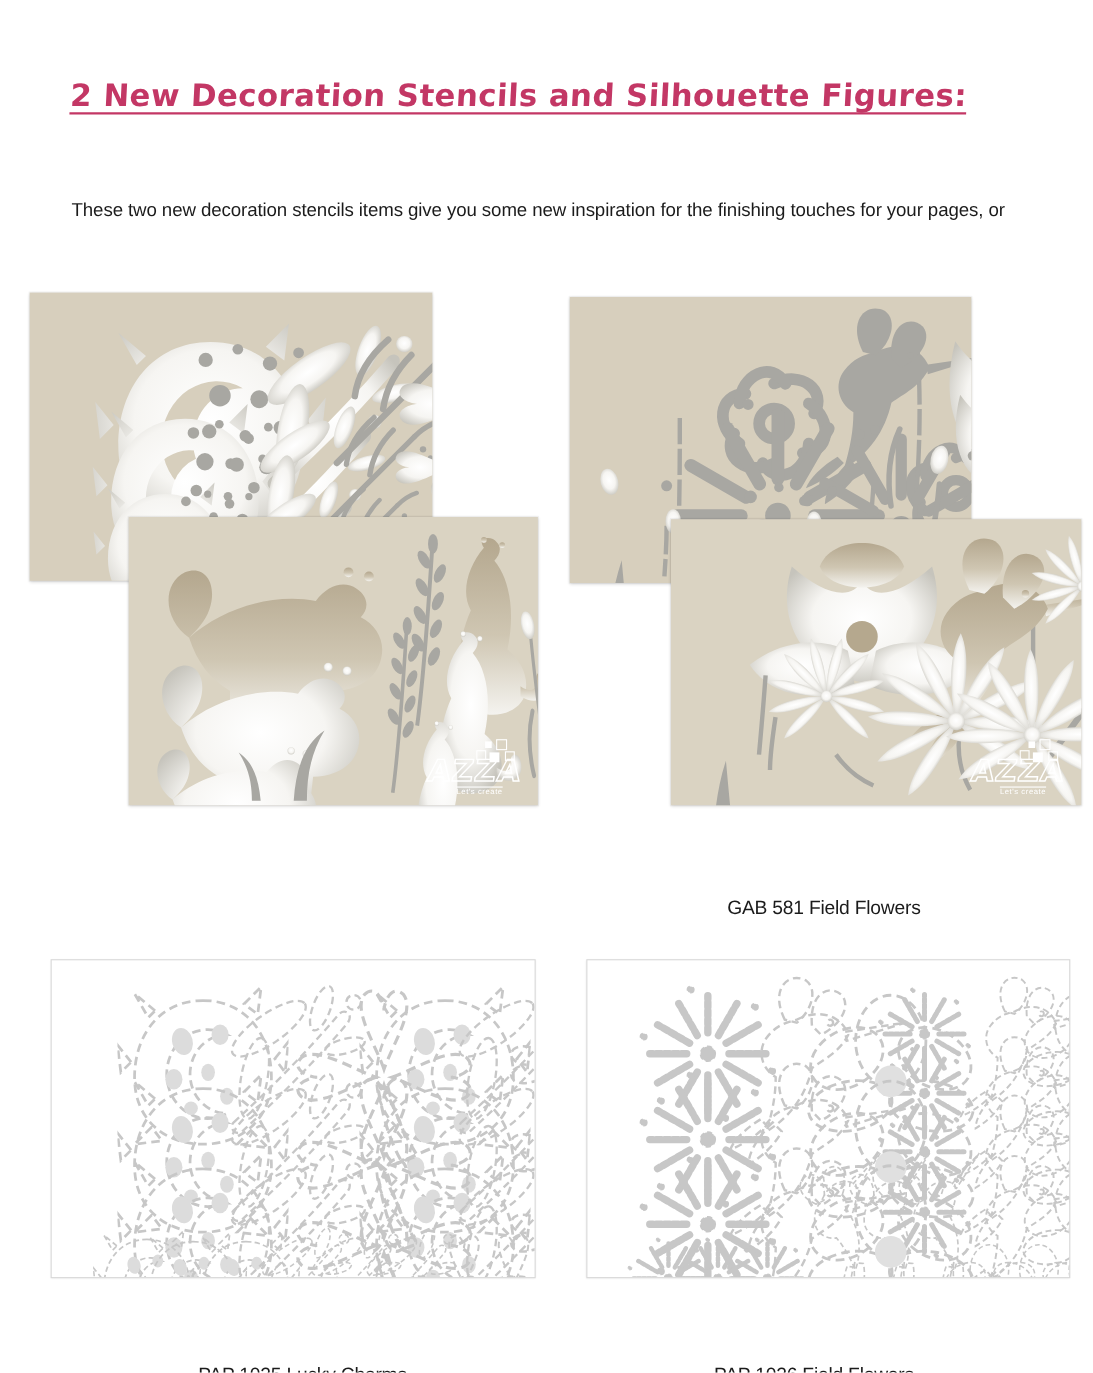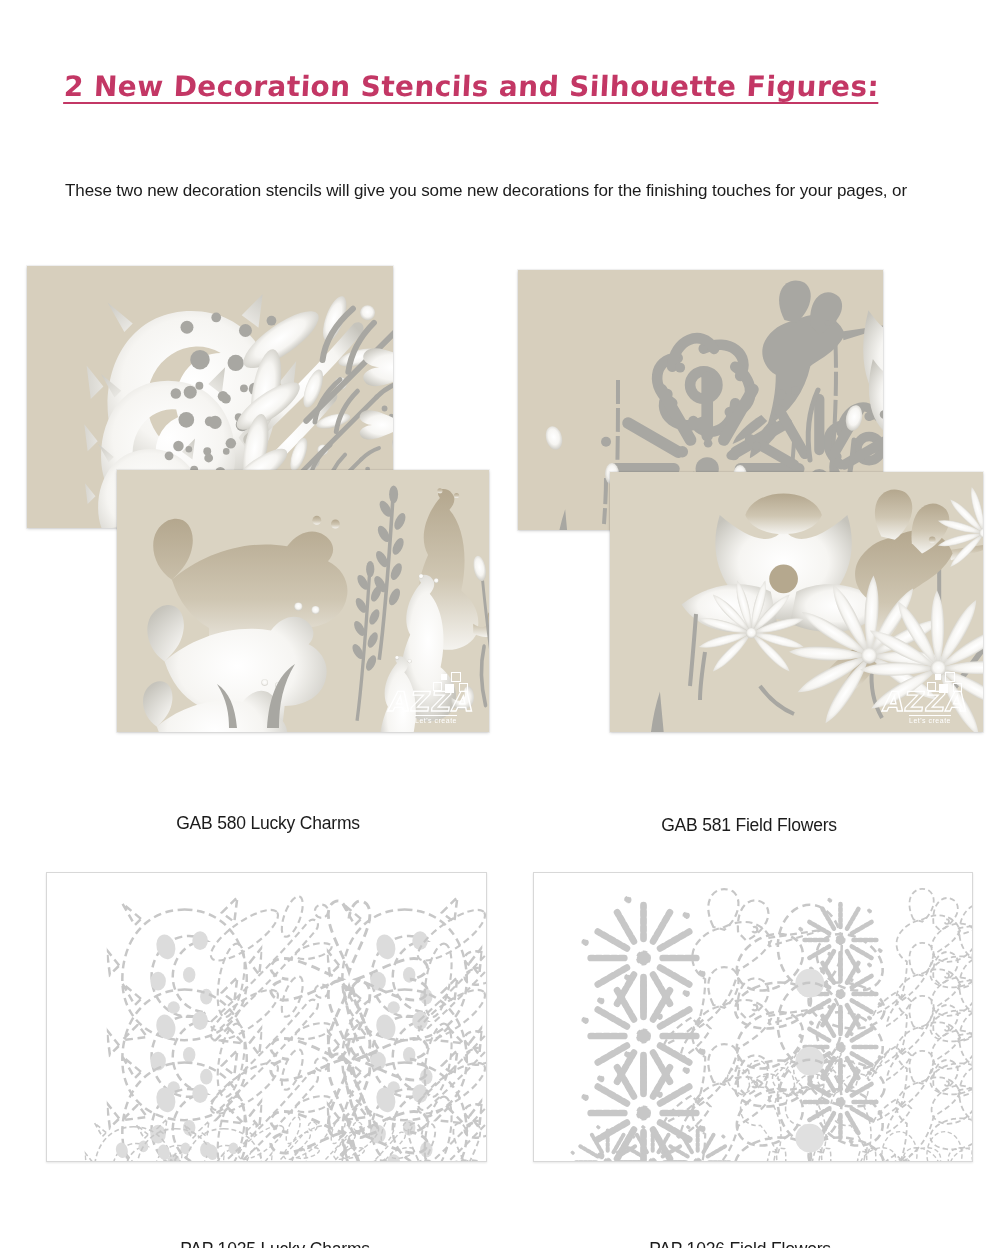--- a/index.html
+++ b/index.html
@@ -295,21 +295,21 @@
     <circle cx="85" cy="58" r="9" fill="#e0e0e0" stroke="none"></circle>
   </symbol>
 </defs>
 </svg>
 
 <div class="page">
 
   <div class="heading">2 New Decoration Stencils and Silhouette Figures:</div>
 
   <div class="intro">
-    <div>These two new decoration stencils will give you some new decorations for the finishing touches for your pages, or</div>
+    <div>These two new decoration stencils items give you some new inspiration for the finishing touches for your pages, or</div>
   </div>
 
   <div class="sheet back" style="left:27px;top:266px;width:366px;height:262px">
     <svg width="366" height="262" viewBox="0 0 366 262">
       <g>
         <use href="#sym-ladybug" transform="translate(18,24) scale(0.80)" fill="url(#gW)"></use>
         <use href="#sym-ladybug" transform="translate(24,98) scale(0.64)" fill="url(#gW)"></use>
         <use href="#sym-ladybug" transform="translate(32,170) scale(0.50)" fill="url(#gW)"></use>
       </g>
       <g style="fill:var(--stencil-gray)">
@@ -468,24 +468,20 @@
       <span class="sq f" style="left:52px;top:2px;width:6px;height:6px"></span>
       <span class="sq" style="left:62px;top:0;width:8px;height:8px"></span>
       <span class="sq" style="left:44px;top:10px;width:7px;height:7px"></span>
       <span class="sq f" style="left:56px;top:12px;width:9px;height:9px"></span>
       <span class="sq" style="left:70px;top:11px;width:7px;height:7px"></span>
       <div class="azza-text">AZZA</div>
       <div class="azza-tag">Let's create</div>
     </div>
   </div>
 
-  <div class="caption" style="left:48px;top:758px;width:440px">
-    <div>GAB 580 Lucky Charms</div>
-    <div>AU$14.00  $NZ 16.80</div>
-  </div>
   <div class="caption" style="left:529px;top:760px;width:440px">
     <div>GAB 581 Field Flowers</div>
     <div>AU$14.00  $NZ 16.80</div>
   </div>
 
   <div class="white-sheet" style="left:46px;top:872px;width:439px;height:288px">
     <svg class="outline" width="439" height="288" viewBox="0 0 439 288">
       <g>
         <use href="#sym-ladybugO" transform="translate(19,21) scale(0.54)"></use>
         <use href="#sym-ladybugO" transform="translate(19,101) scale(0.54)"></use>

